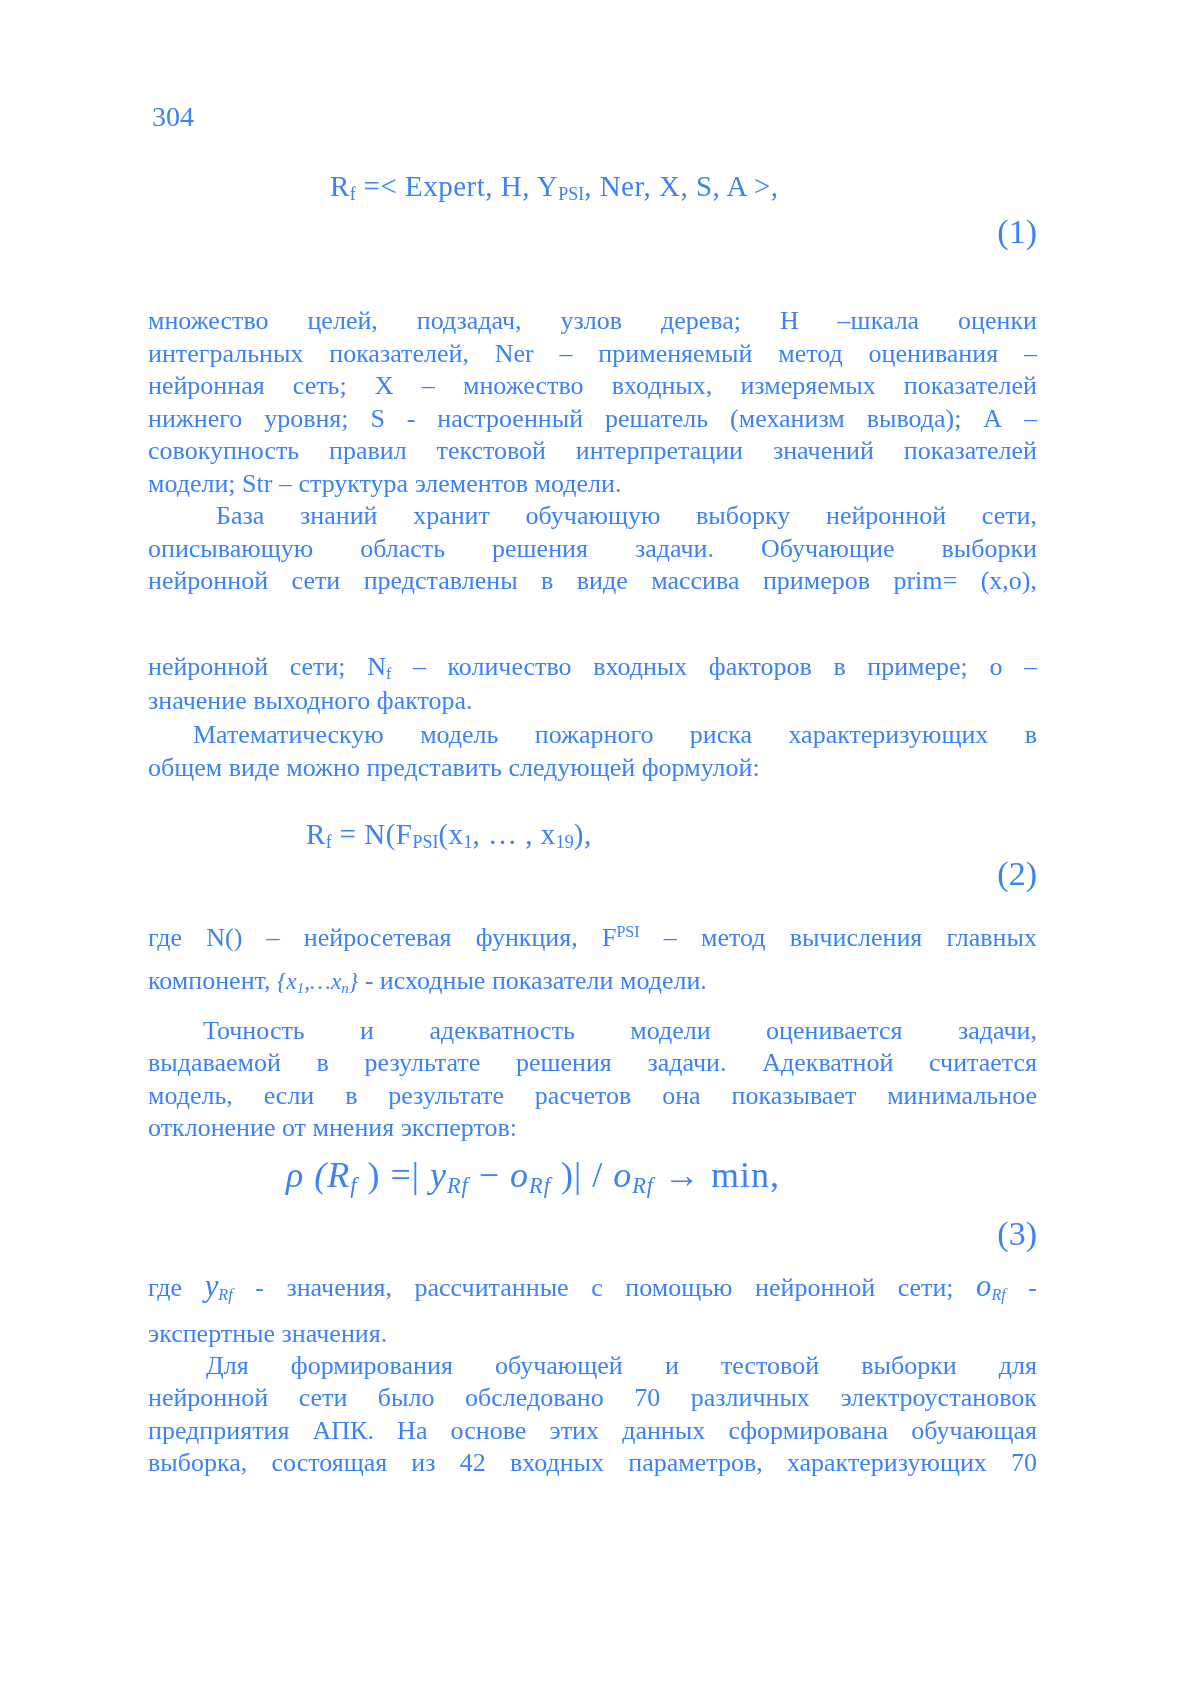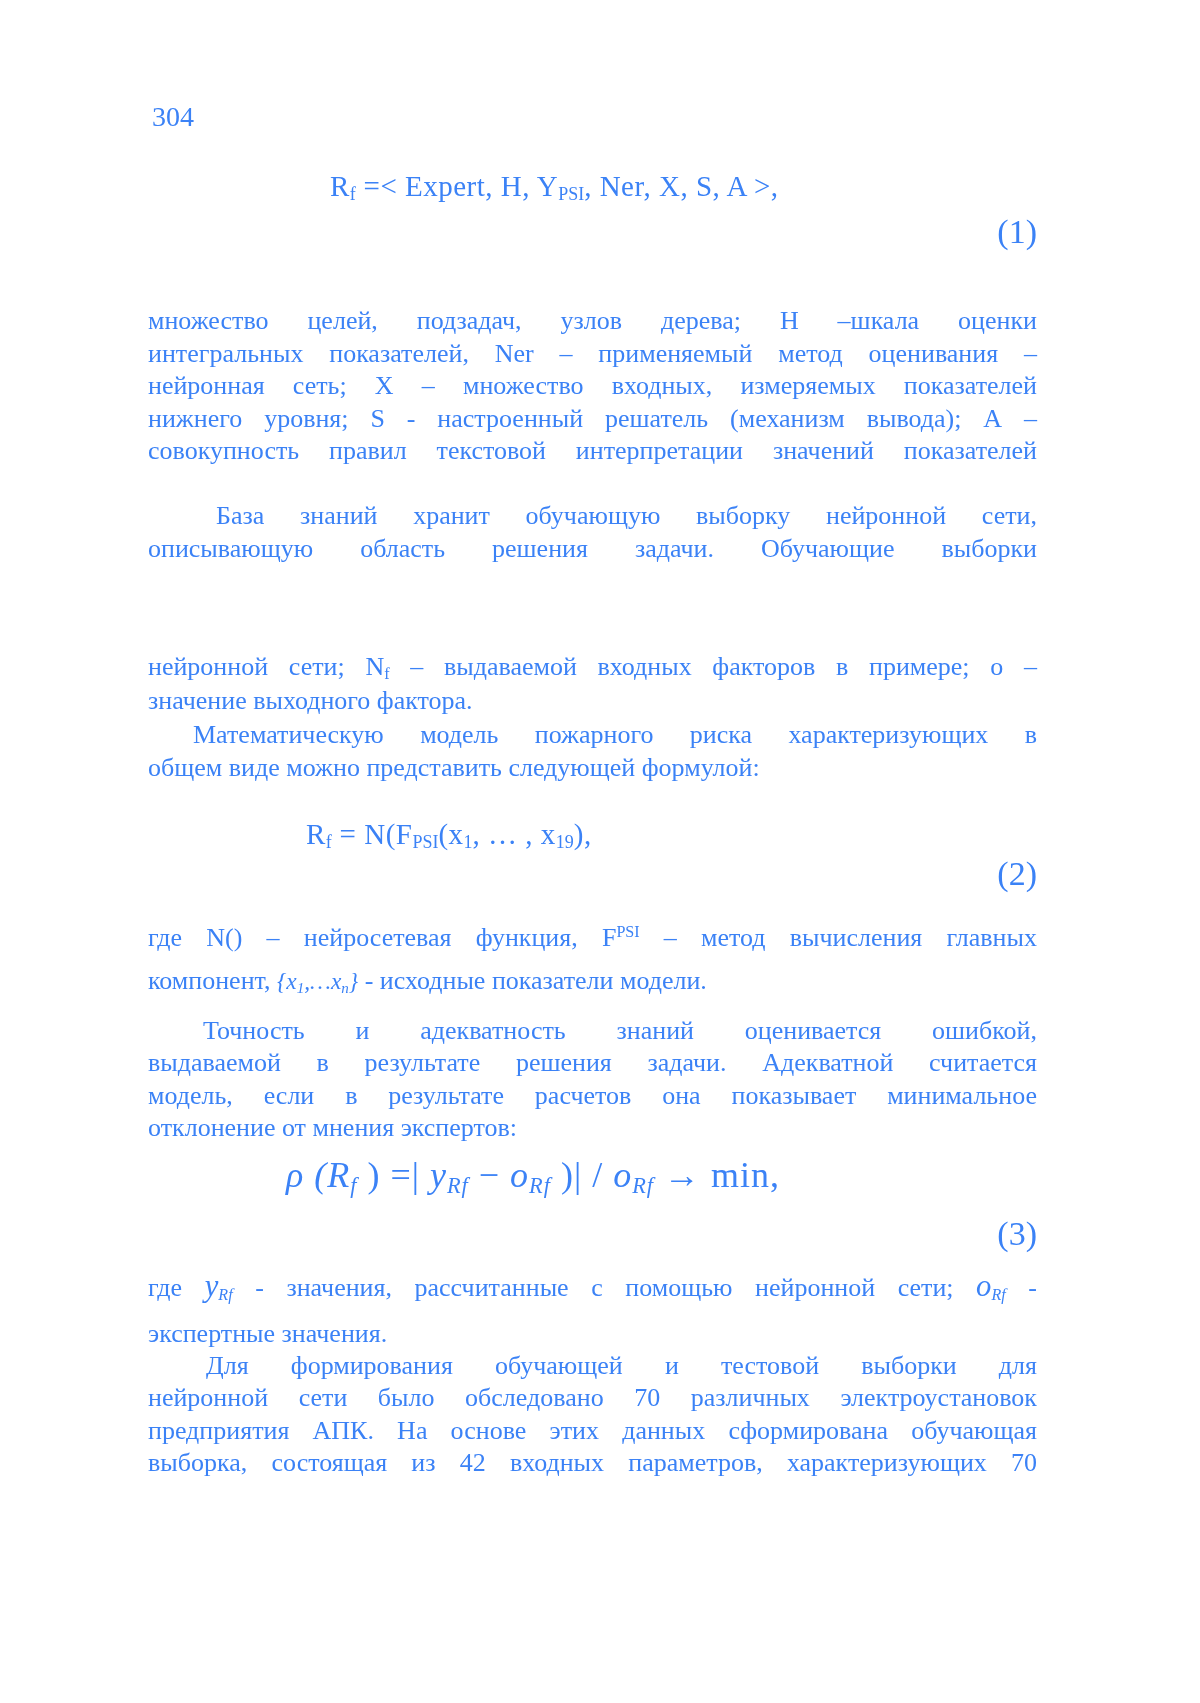--- a/index.html
+++ b/index.html
@@ -43,31 +43,33 @@
 <div id="page">
   <div id="column">
       <div class="blk ln pnum" style="top: 100px;"><span class="r-n">304</span></div>
       <div class="blk formula f1" style="top: 166px;"><span class="r-n">R</span><span class="r-sub">f</span><span class="r-n"> =&lt; Expert, H, Y</span><span class="r-sub">PSI</span><span class="r-n">, Ner, X, S, A &gt;,</span></div>
       <div class="blk eqnum" style="top: 210px;"><span class="r-n">(1)</span></div>
       <div class="blk ln just" style="top: 304px;"><span class="r-n">множество целей, подзадач, узлов дерева; Н –шкала оценки</span></div>
       <div class="blk ln just" style="top: 337px;"><span class="r-n">интегральных показателей, Ner – применяемый метод оценивания –</span></div>
       <div class="blk ln just" style="top: 369px;"><span class="r-n">нейронная сеть; Х – множество входных, измеряемых показателей</span></div>
       <div class="blk ln just" style="top: 402px;"><span class="r-n">нижнего уровня; S - настроенный решатель (механизм вывода); А –</span></div>
       <div class="blk ln just" style="top: 434px;"><span class="r-n">совокупность правил текстовой интерпретации значений показателей</span></div>
+      <div class="blk ln" style="top: 467px;"><span class="r-n">модели; Str – структура элементов модели.</span></div>
       <div class="blk ln just ind68" style="top: 499px;"><span class="r-n">База знаний хранит обучающую выборку нейронной сети,</span></div>
       <div class="blk ln just" style="top: 532px;"><span class="r-n">описывающую область решения задачи. Обучающие выборки</span></div>
-      <div class="blk ln just" style="top: 650px;"><span class="r-n">нейронной сети; N</span><span class="r-sub">f</span><span class="r-n"> – выдаваемой входных факторов в примере; о –</span></div>
+      <div class="blk ln just" style="top: 564px;"><span class="r-n">нейронной сети представлены в виде массива примеров prim= (x,o),</span></div>
+      <div class="blk ln just" style="top: 650px;"><span class="r-n">нейронной сети; N</span><span class="r-sub">f</span><span class="r-n"> – количество входных факторов в примере; о –</span></div>
       <div class="blk ln" style="top: 684px;"><span class="r-n">значение выходного фактора.</span></div>
       <div class="blk ln just ind45" style="top: 718px;"><span class="r-n">Математическую модель пожарного риска характеризующих в</span></div>
       <div class="blk ln" style="top: 751px;"><span class="r-n">общем виде можно представить следующей формулой:</span></div>
       <div class="blk formula f2" style="top: 814px;"><span class="r-n">R</span><span class="r-sub">f</span><span class="r-n"> = N(F</span><span class="r-sub">PSI</span><span class="r-n">(x</span><span class="r-sub">1</span><span class="r-n">, … , x</span><span class="r-sub">19</span><span class="r-n">),</span></div>
       <div class="blk eqnum" style="top: 852px;"><span class="r-n">(2)</span></div>
       <div class="blk ln just" style="top: 915px;"><span class="r-n">где N() – нейросетевая функция, F</span><span class="r-sup">PSI</span><span class="r-n"> – метод вычисления главных</span></div>
       <div class="blk ln" style="top: 964px;"><span class="r-n">компонент, </span><span class="r-im">{x</span><span class="r-imsub">1</span><span class="r-im">,…x</span><span class="r-imsub">n</span><span class="r-im">}</span><span class="r-n"> - исходные показатели модели.</span></div>
-      <div class="blk ln just ind55" style="top: 1014px;"><span class="r-n">Точность и адекватность знаний оценивается ошибкой,</span></div>
+      <div class="blk ln just ind55" style="top: 1014px;"><span class="r-n">Точность и адекватность модели оценивается задачи,</span></div>
       <div class="blk ln just" style="top: 1046px;"><span class="r-n">выдаваемой в результате решения задачи. Адекватной считается</span></div>
       <div class="blk ln just" style="top: 1079px;"><span class="r-n">модель, если в результате расчетов она показывает минимальное</span></div>
       <div class="blk ln" style="top: 1111px;"><span class="r-n">отклонение от мнения экспертов:</span></div>
       <div class="blk formula3" style="top: 1150px;"><span class="r-i">ρ </span><span class="r-i">(R</span><span class="r-isub">f</span><span class="r-n"> ) =| </span><span class="r-i">y</span><span class="r-isub">Rf</span><span class="r-n"> − </span><span class="r-i">o</span><span class="r-isub">Rf</span><span class="r-n"> )| / </span><span class="r-i">o</span><span class="r-isub">Rf</span><span class="r-n"> → min,</span></div>
       <div class="blk eqnum" style="top: 1212px;"><span class="r-n">(3)</span></div>
       <div class="blk ln just tall" style="top: 1266px;"><span class="r-n">где </span><span class="r-ylg">y</span><span class="r-isub">Rf</span><span class="r-n"> - значения, рассчитанные с помощью нейронной сети; </span><span class="r-ylg">o</span><span class="r-isub">Rf</span><span class="r-n"> -</span></div>
       <div class="blk ln" style="top: 1317px;"><span class="r-n">экспертные значения.</span></div>
       <div class="blk ln just ind58" style="top: 1349px;"><span class="r-n">Для формирования обучающей и тестовой выборки для</span></div>
       <div class="blk ln just" style="top: 1381px;"><span class="r-n">нейронной сети было обследовано 70 различных электроустановок</span></div>
       <div class="blk ln just" style="top: 1414px;"><span class="r-n">предприятия АПК. На основе этих данных сформирована обучающая</span></div>

